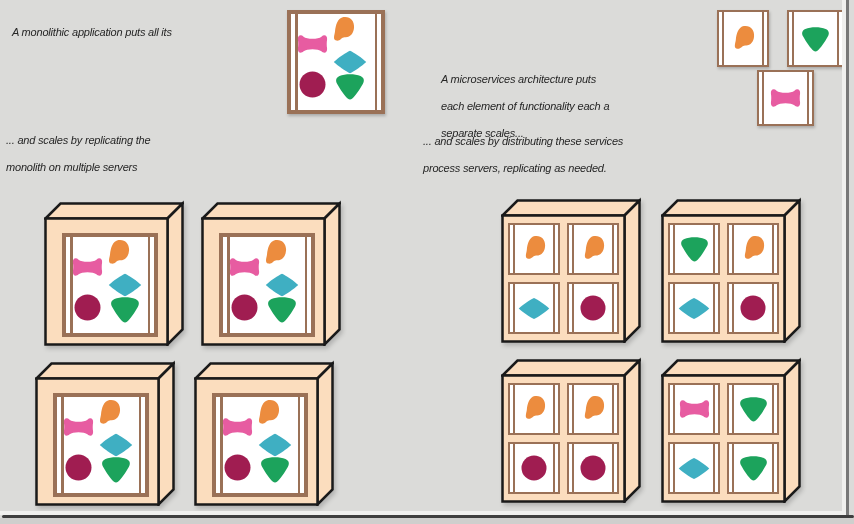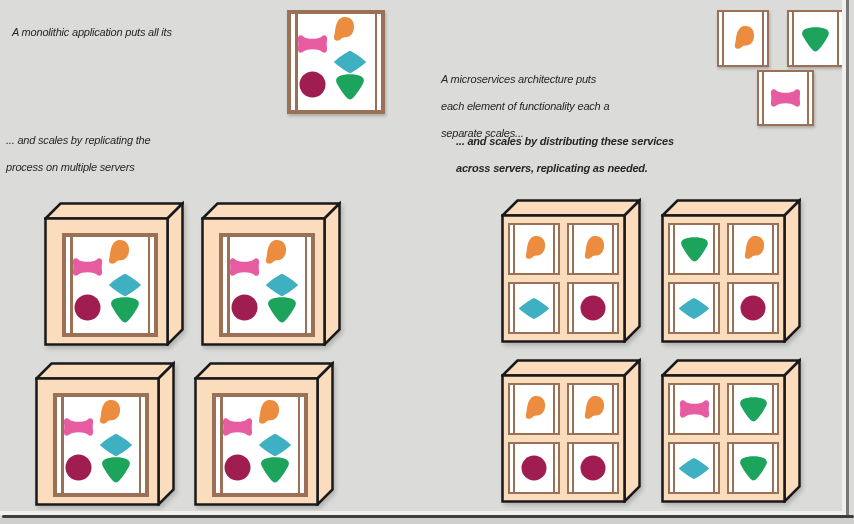--- a/index.html
+++ b/index.html
@@ -62,26 +62,26 @@
   </div>
 
   <div class="caption" style="left:441px;top:22px;margin-top:44px;">
     <div>A microservices architecture puts</div>
     <div>each element of functionality each a</div>
     <div>separate scales...</div>
   </div>
 
   <div class="caption" style="left:6px;top:127px;">
     <div>... and scales by replicating the</div>
-    <div>process on multiple servers</div>
+    <div>monolith on multiple servers</div>
   </div>
 
-  <div class="caption" style="left:456px;top:128px;font-weight:bold;">
+  <div class="caption" style="left:423px;top:128px;">
     <div>... and scales by distributing these services</div>
-    <div>across servers, replicating as needed.</div>
+    <div>process servers, replicating as needed.</div>
   </div>
 
   <div class="mono-box standalone" style="left:287px;top:10px;width:90px;height:96px;" id="legend-mono">
       <div class="shape-wrap" style="left: 6px; top: 19px;">
         <svg width="31" height="22" viewBox="0 0 40 28">
           <path d="M8.5 4.5 C12.5 8 27.5 8 31.5 4.5 C35.5 1 39.5 3.5 38.8 8.5 C38.2 11.5 38.2 16.5 38.8 19.5 C39.5 24.5 35.5 27.5 31.5 23.5 C27.5 20 12.5 20 8.5 23.5 C4.5 27.5 0.5 24.5 1.2 19.5 C1.8 16.5 1.8 11.5 1.2 8.5 C0.5 3.5 4.5 1 8.5 4.5 Z" fill="#E75CA1"></path>
         </svg>
       </div>
       <div class="shape-wrap" style="left: 39px; top: 2px;">
         <svg width="25" height="29" viewBox="0 0 26 30">

